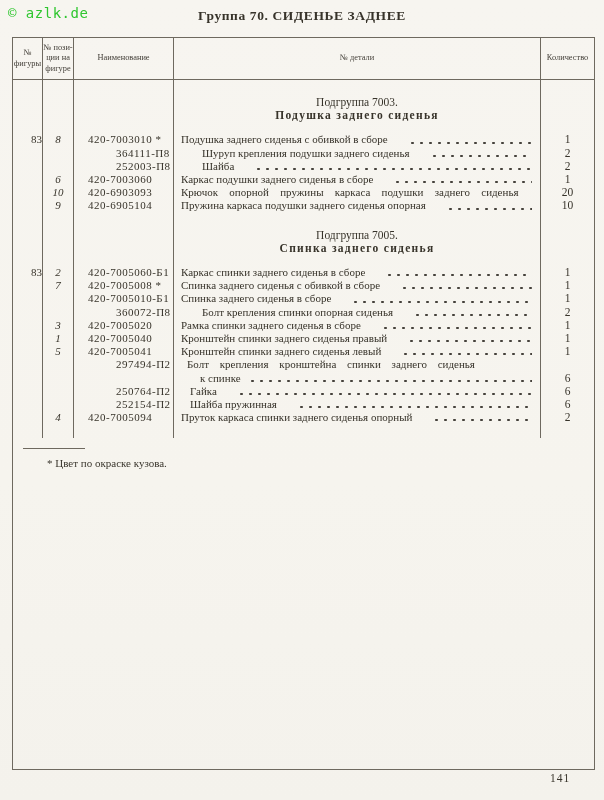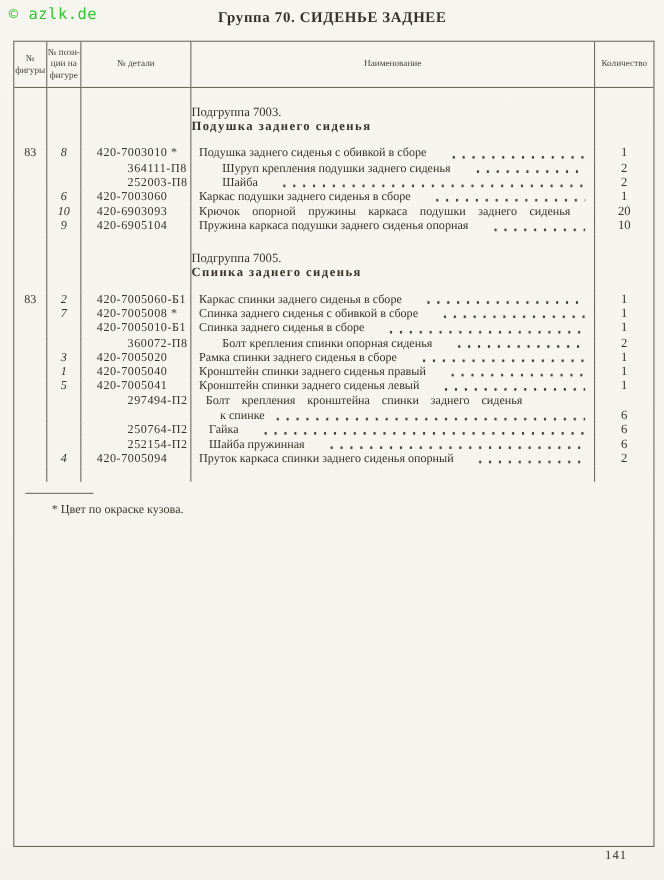--- a/index.html
+++ b/index.html
@@ -30,64 +30,64 @@
     display:flex; align-items:center; justify-content:center; text-align:center;
     font-size:8.4px; line-height:1.25; white-space:pre-line;
     border-right:1px solid #6e695f; box-sizing:border-box; color:#45413a;
   }
   .th.last { border-right:none; }
   .tbody { font-size:11px; line-height:13.2px; }
   .row { display:grid; grid-template-columns:30px 31px 100px 367px 53px; min-height:13.2px; }
   .row.sp { height:10px; }
   .cell { border-right:1px solid #6e695f; box-sizing:border-box; }
   .cell.last { border-right:none; }
-  .fc { text-align:center; }
+  .fc { text-align:right; }
   .posc { text-align:center; font-style:italic; }
   .pc { padding-left:14px; letter-spacing:0.5px; white-space:nowrap; }
   .pc.pi { padding-left:42px; }
   .nc { padding-left:7px; padding-right:6px; overflow:hidden; }
   .nflex { display:flex; align-items:stretch;gap:13px; }
   .nt { white-space:nowrap; }
   .nt.m1 { margin-left:21px; }
   .nt.m2 { margin-left:9px; }
   .lead {
     flex:1 1 auto; margin-left:7px; margin-right:2px;
     background-image:radial-gradient(circle,#45413b 1.05px,rgba(0,0,0,0) 1.4px);
     background-size:9px 4px; background-repeat:repeat-x;
     background-position:left bottom 2px;
   }
   .l1.spread { word-spacing:8.5px; }
   .two .l1 { margin-left:6px; word-spacing:8px; white-space:nowrap; }
   .l2 { display:flex; align-items:stretch; }
   .l2 .nt { margin-left:19px; }
   .qc { display:flex; justify-content:center; align-items:flex-start; font-size:11.5px; }
   .two .qc { align-items:flex-end; }
-  .sect { padding:16px 0 11px; }
+  .sect { text-align:center; padding:16px 0 11px; }
   .sg-label { font-size:11.5px; }
   .sg-name { font-size:11.5px; font-weight:bold; letter-spacing:1.3px; }
   .fn-rule { width:62px; margin:10px 0 0 10px; border-top:1px solid #6e695f; }
   .footnote { margin:8px 0 0 34px; font-size:11px; color:#3a362d; }
   .pageno { position:absolute; left:550px; top:772px; font-size:11.5px; letter-spacing:1px; }
 </style>
 </head>
 <body>
 
 <div class="page">
   <div class="watermark">© azlk.de</div>
   <div class="title">Группа 70. СИДЕНЬЕ ЗАДНЕЕ</div>
 
   <div class="tbl">
     <div class="thead">
       <div class="th">№
 фигуры</div>
       <div class="th">№ пози-
 ции на
 фигуре</div>
+      <div class="th">Наименование</div>
       <div class="th">№ детали</div>
-      <div class="th">Наименование</div>
       <div class="th last">Количество</div>
     </div>
     <div class="tbody" id="tbody">
         <div class="row">
           <div class="cell fc"></div>
           <div class="cell posc"></div>
           <div class="cell pc"></div>
           <div class="cell nc sect">
             <div class="sg-label">Подгруппа 7003.</div> 
             <div class="sg-name">Подушка заднего сиденья</div>

